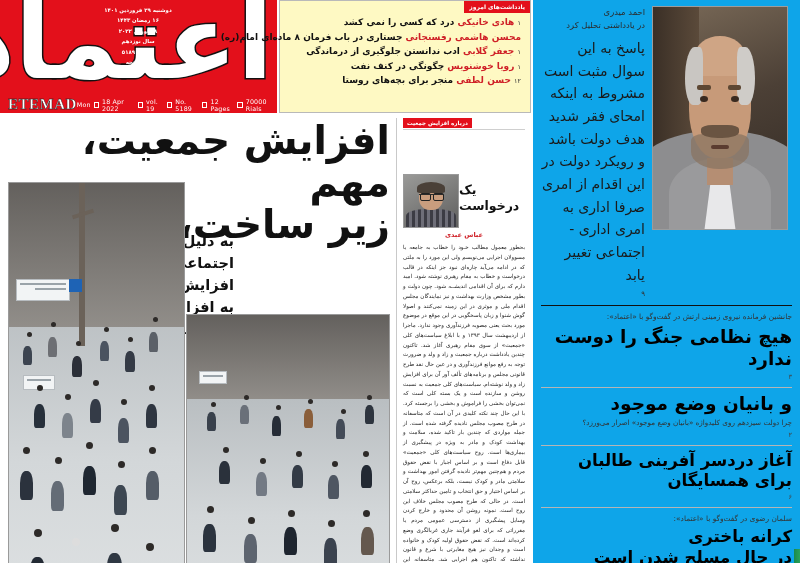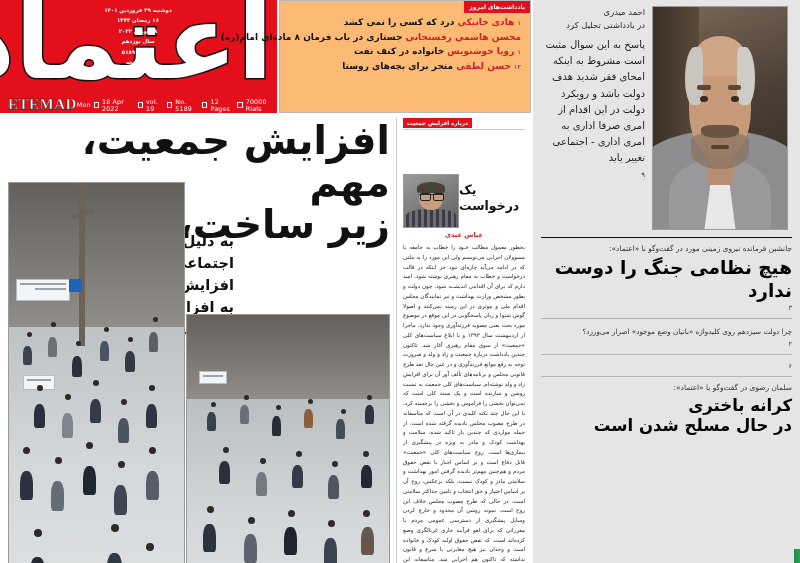--- a/index.html
+++ b/index.html
@@ -32,44 +32,44 @@
     font-family:"Liberation Serif","DejaVu Serif",serif;
     font-size:15px;font-weight:bold;color:#fff;letter-spacing:.5px;
     margin-left:8px;-webkit-text-stroke:.4px #111;
   }
   .mast-meta{font-size:6.3px;color:#fff;letter-spacing:.2px;display:flex;gap:3px;align-items:center;}
   .mast-meta .sq{display:inline-block;width:4px;height:4px;border:.8px solid #fff;}
 
   
   .notes{
     position:absolute;left:279px;top:0;width:252px;height:113px;
-    border:1px solid #b9b9b9;box-sizing:border-box;background:#fdba74;
+    border:1px solid #b9b9b9;box-sizing:border-box;background:#fef9c3;
   }
   .notes-tag{
     position:absolute;right:0;top:0;background:#e3101b;color:#fff;
     font-size:6px;padding:2px 5px 2.5px 5px;font-weight:bold;letter-spacing:.2px;
   }
   .notes-list{position:absolute;right:0;top:14px;width:250px;padding:0 6px 0 6px;box-sizing:border-box;}
   .note-row{
     font-size:9px;line-height:1.62;color:#111;text-align:right;
     direction:rtl;white-space:nowrap;font-weight:bold;
   }
   .note-row .au{color:#cf2027;font-weight:bold;}
   .note-row .pg{font-size:6.5px;color:#333;font-weight:normal;margin-right:3px;}
 
   
-  .rightcol{position:absolute;left:533px;top:0;width:267px;height:563px;background:#e5e5e5;box-sizing:border-box;padding:6px 8px 0 8px;}
+  .rightcol{position:absolute;left:533px;top:0;width:267px;height:563px;background:#0ea5e9;box-sizing:border-box;padding:6px 8px 0 8px;}
   .lead{position:relative;display:flex;flex-direction:row-reverse;gap:7px;}
   .lead-text{width:104px;direction:rtl;text-align:right;}
   .lead-kicker{font-size:8.4px;line-height:1.55;color:#2b2b2b;margin-bottom:5px;}
   .lead-head{
     font-size:20.5px;line-height:1.23;font-weight:bold;color:#000;
     letter-spacing:-.4px;margin-bottom:6px;
   }
-  .lead-body{font-size:10px;line-height:1.62;color:#1a1a1a;}
+  .lead-body{font-size:14px;line-height:1.62;color:#1a1a1a;}
   .lead-pg{font-size:7px;color:#333;margin-top:4px;}
   .lead-photo{
     width:136px;height:224px;border:1px solid #9c9c9c;box-sizing:border-box;
     background:#6d6257;position:relative;overflow:hidden;
   }
   .portrait{position:absolute;inset:0;}
   .p-bg{position:absolute;inset:0;background:linear-gradient(160deg,#7a6a58 0%,#4c4036 45%,#2f2721 100%);}
   .p-door{position:absolute;left:0;top:0;width:34%;height:100%;background:linear-gradient(90deg,#3a2f26,#5b4a3a);}
   .p-suit{position:absolute;left:-14%;bottom:0;width:128%;height:44%;background:#8d8d8f;border-radius:46% 46% 0 0;}
   .p-suit2{position:absolute;left:12%;bottom:0;width:76%;height:32%;background:#9a9a9c;border-radius:50% 50% 0 0;}
@@ -191,22 +191,27 @@
         <span class="au">هادی خانیکی</span>
         <span>درد که کسی را نمی کشد</span>
       </div>
       <div class="note-row">
         <span class="pg"></span>
         <span class="au">محسن هاشمی رفسنجانی</span>
         <span>جستاری در باب فرمان ۸ ماده‌ای امام(ره)</span>
       </div>
       <div class="note-row">
         <span class="pg">۱</span>
+        <span class="au">جعفر گلابی</span>
+        <span>ادب ندانستن جلوگیری از درماندگی</span>
+      </div>
+      <div class="note-row">
+        <span class="pg">۱</span>
         <span class="au">رویا خوشنویس</span>
-        <span>خانواده در کنف نفت</span>
+        <span>چگونگی در کنف نفت</span>
       </div>
       <div class="note-row">
         <span class="pg">۱۲</span>
         <span class="au">حسن لطفی</span>
         <span>منجر برای بچه‌های روستا</span>
       </div>
     </div>
   </div>
 
   <div class="rightcol">
@@ -240,41 +245,46 @@
           <div class="p-beard"></div>
           <div class="p-must"></div>
           <div class="p-mouth"></div>
         </div>
       </div>
     </div>
 
     <hr class="lead-rule">
 
     <div class="story">
-      <div class="story-kicker">جانشین فرمانده نیروی زمینی مورد در گفت‌وگو با «اعتماد»:</div>
+      <div class="story-kicker">جانشین فرمانده نیروی زمینی ارتش در گفت‌وگو با «اعتماد»:</div>
       <div class="story-head">
         <span class="hl">
           <span class="hl-band"></span>
           <span>هیچ نظامی</span>
         </span>
         <span>جنگ را دوست ندارد</span>
       </div>
       <div class="story-pg">۳</div>
     </div>
     <hr class="hr-thin">
 
     <div class="story">
       <div class="story-head">
+        <div>و بانیان وضع موجود</div>
       </div>
       <div class="story-sub">چرا دولت سیزدهم روی کلیدواژه «بانیان وضع موجود» اصرار می‌ورزد؟</div>
       <div class="story-pg">۲</div>
     </div>
     <hr class="hr-thin">
 
     <div class="story">
+      <div class="story-head sm">
+        <div>آغاز دردسر آفرینی طالبان</div>
+        <div>برای همسایگان</div>
+      </div>
       <div class="story-pg">۶</div>
     </div>
     <hr class="hr-thin">
 
     <div class="story">
       <div class="story-kicker">سلمان رضوی در گفت‌وگو با «اعتماد»:</div>
       <div class="story-head sm">
         <div>کرانه باختری</div>
         <div>در حال مسلح شدن است</div>
       </div>

